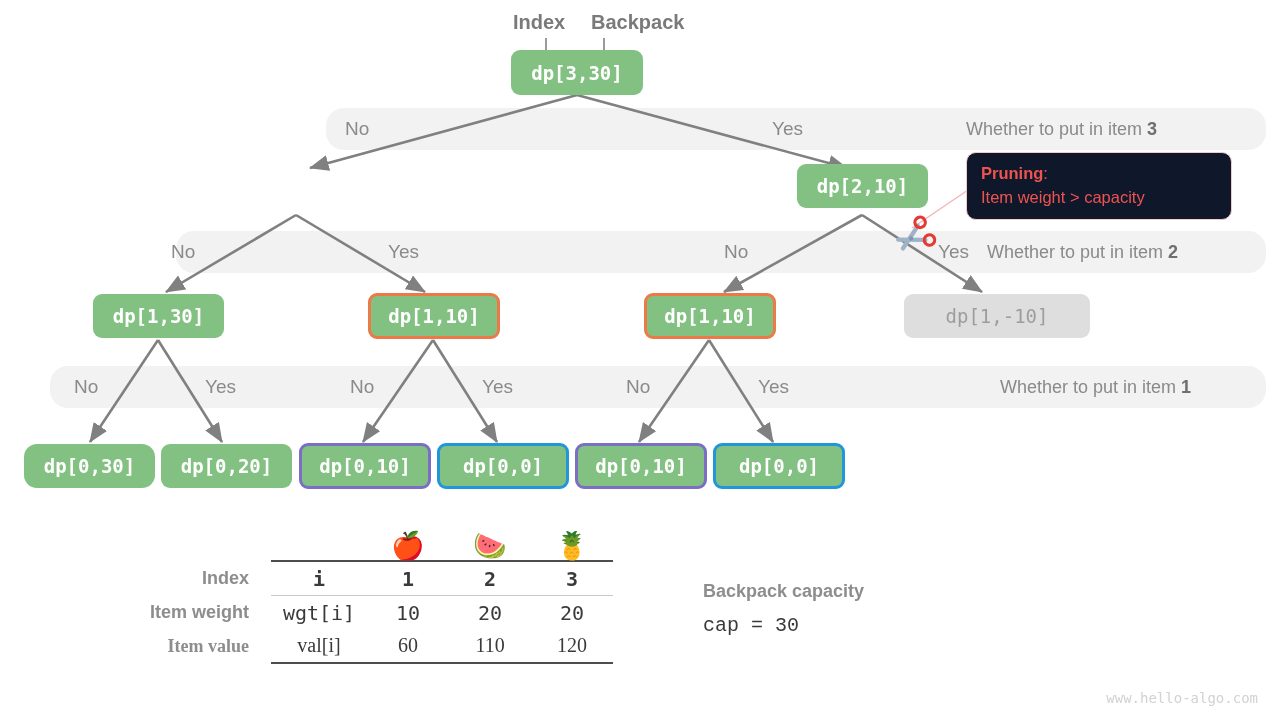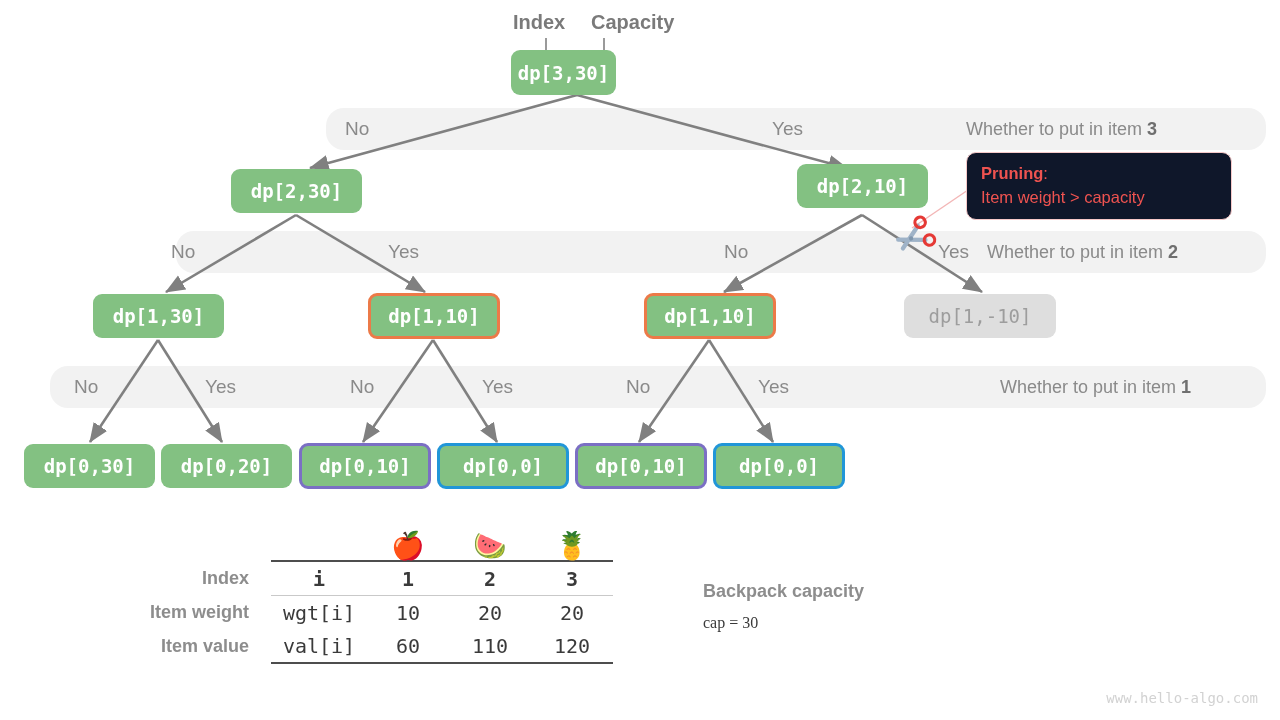--- a/index.html
+++ b/index.html
@@ -94,31 +94,31 @@
     font-family:"DejaVu Sans Mono","Liberation Mono",monospace;
     font-size:20px;
     color:#3a3a3a;
     text-align:center;
   }
   .mono.b{font-weight:bold;}
   .emoji{font-size:27px;text-align:center;line-height:1;height:40px;vertical-align:bottom;}
   .cellpad{height:33px;}
   .rule-top td{border-top:2.5px solid #4d4d4d;}
   .rule-mid td{border-top:1.5px solid #c9c9c9;}
-  .rule-bot td{border-bottom:2.5px solid #4d4d4d;}
+  .rule-bot td{border-bottom:2.5px solid #4d4d4d;font-family:Liberation Serif, serif;}
 
   
   #cap-title{
     position:absolute;
     color:#8d8d8d;font-size:18px;font-weight:bold;white-space:nowrap;
   }
   #cap-val{
     position:absolute;
-    font-family:Liberation Serif, serif;
-    font-size:16px;color:#3a3a3a;white-space:pre;
+    font-family:Liberation Mono, monospace;
+    font-size:20px;color:#3a3a3a;white-space:pre;
   }
 
   
   #watermark{
     position:absolute;right:22px;bottom:14px;
     color:#d2d2d2;font-size:14px;
     font-family:"DejaVu Sans Mono","Liberation Mono",monospace;
     white-space:nowrap;
   }
 </style>
@@ -193,33 +193,32 @@
     <g transform="translate(912,238) rotate(-28)">
       <line x1="-13" y1="5" x2="11" y2="-8" stroke="#9fb3c8" stroke-width="4.2" stroke-linecap="round"></line>
       <line x1="-13" y1="-5" x2="11" y2="8" stroke="#9fb3c8" stroke-width="4.2" stroke-linecap="round"></line>
       <circle cx="14.5" cy="-10" r="5.2" fill="none" stroke="#e53935" stroke-width="3.2"></circle>
       <circle cx="14.5" cy="10" r="5.2" fill="none" stroke="#e53935" stroke-width="3.2"></circle>
       <circle cx="-1" cy="0" r="2.1" fill="#7f96ad"></circle>
     </g>
   </svg>
 
   <div class="hdr" style="left:513px;top:11px;">Index</div>
-  <div class="hdr" style="left:591px;top:11px;">Capacity</div>
-
-  <div class="node" style="left:511px;top:50px;width:105px;height:45px;">dp[3,30]</div>
-
-  <div class="node" style="left:231px;top:169px;width:131px;height:44px;">dp[2,30]</div>
+  <div class="hdr" style="left:591px;top:11px;">Backpack</div>
+
+  <div class="node" style="left:511px;top:50px;width:132px;height:45px;">dp[3,30]</div>
+
   <div class="node" style="left:797px;top:164px;width:131px;height:44px;">dp[2,10]</div>
 
   <div class="node" style="left:93px;top:294px;width:131px;height:44px;text-align:right;">dp[1,30]</div>
   <div class="node orange" style="left:368px;top:293px;width:132px;height:46px;">dp[1,10]</div>
   <div class="node orange" style="left:644px;top:293px;width:132px;height:46px;">dp[1,10]</div>
-  <div class="node muted" style="left:904px;top:294px;width:152px;height:44px;">dp[1,-10]</div>
-
-  <div class="node" style="left:24px;top:444px;width:131px;height:44px;">dp[0,30]</div>
+  <div class="node muted" style="left:904px;top:294px;width:186px;height:44px;">dp[1,-10]</div>
+
+  <div class="node" style="left:24px;top:444px;width:131px;height:44px;border-radius:13px;">dp[0,30]</div>
   <div class="node" style="left:161px;top:444px;width:131px;height:44px;">dp[0,20]</div>
   <div class="node purple" style="left:299px;top:443px;width:132px;height:46px;">dp[0,10]</div>
   <div class="node blue" style="left:437px;top:443px;width:132px;height:46px;">dp[0,0]</div>
   <div class="node purple" style="left:575px;top:443px;width:132px;height:46px;">dp[0,10]</div>
   <div class="node blue" style="left:713px;top:443px;width:132px;height:46px;">dp[0,0]</div>
 
   <div id="prune-box" style="left:966px;top:152px;width:266px;">
     <div class="t1">
       <span>Pruning</span><span class="colon">:</span>
     </div>

